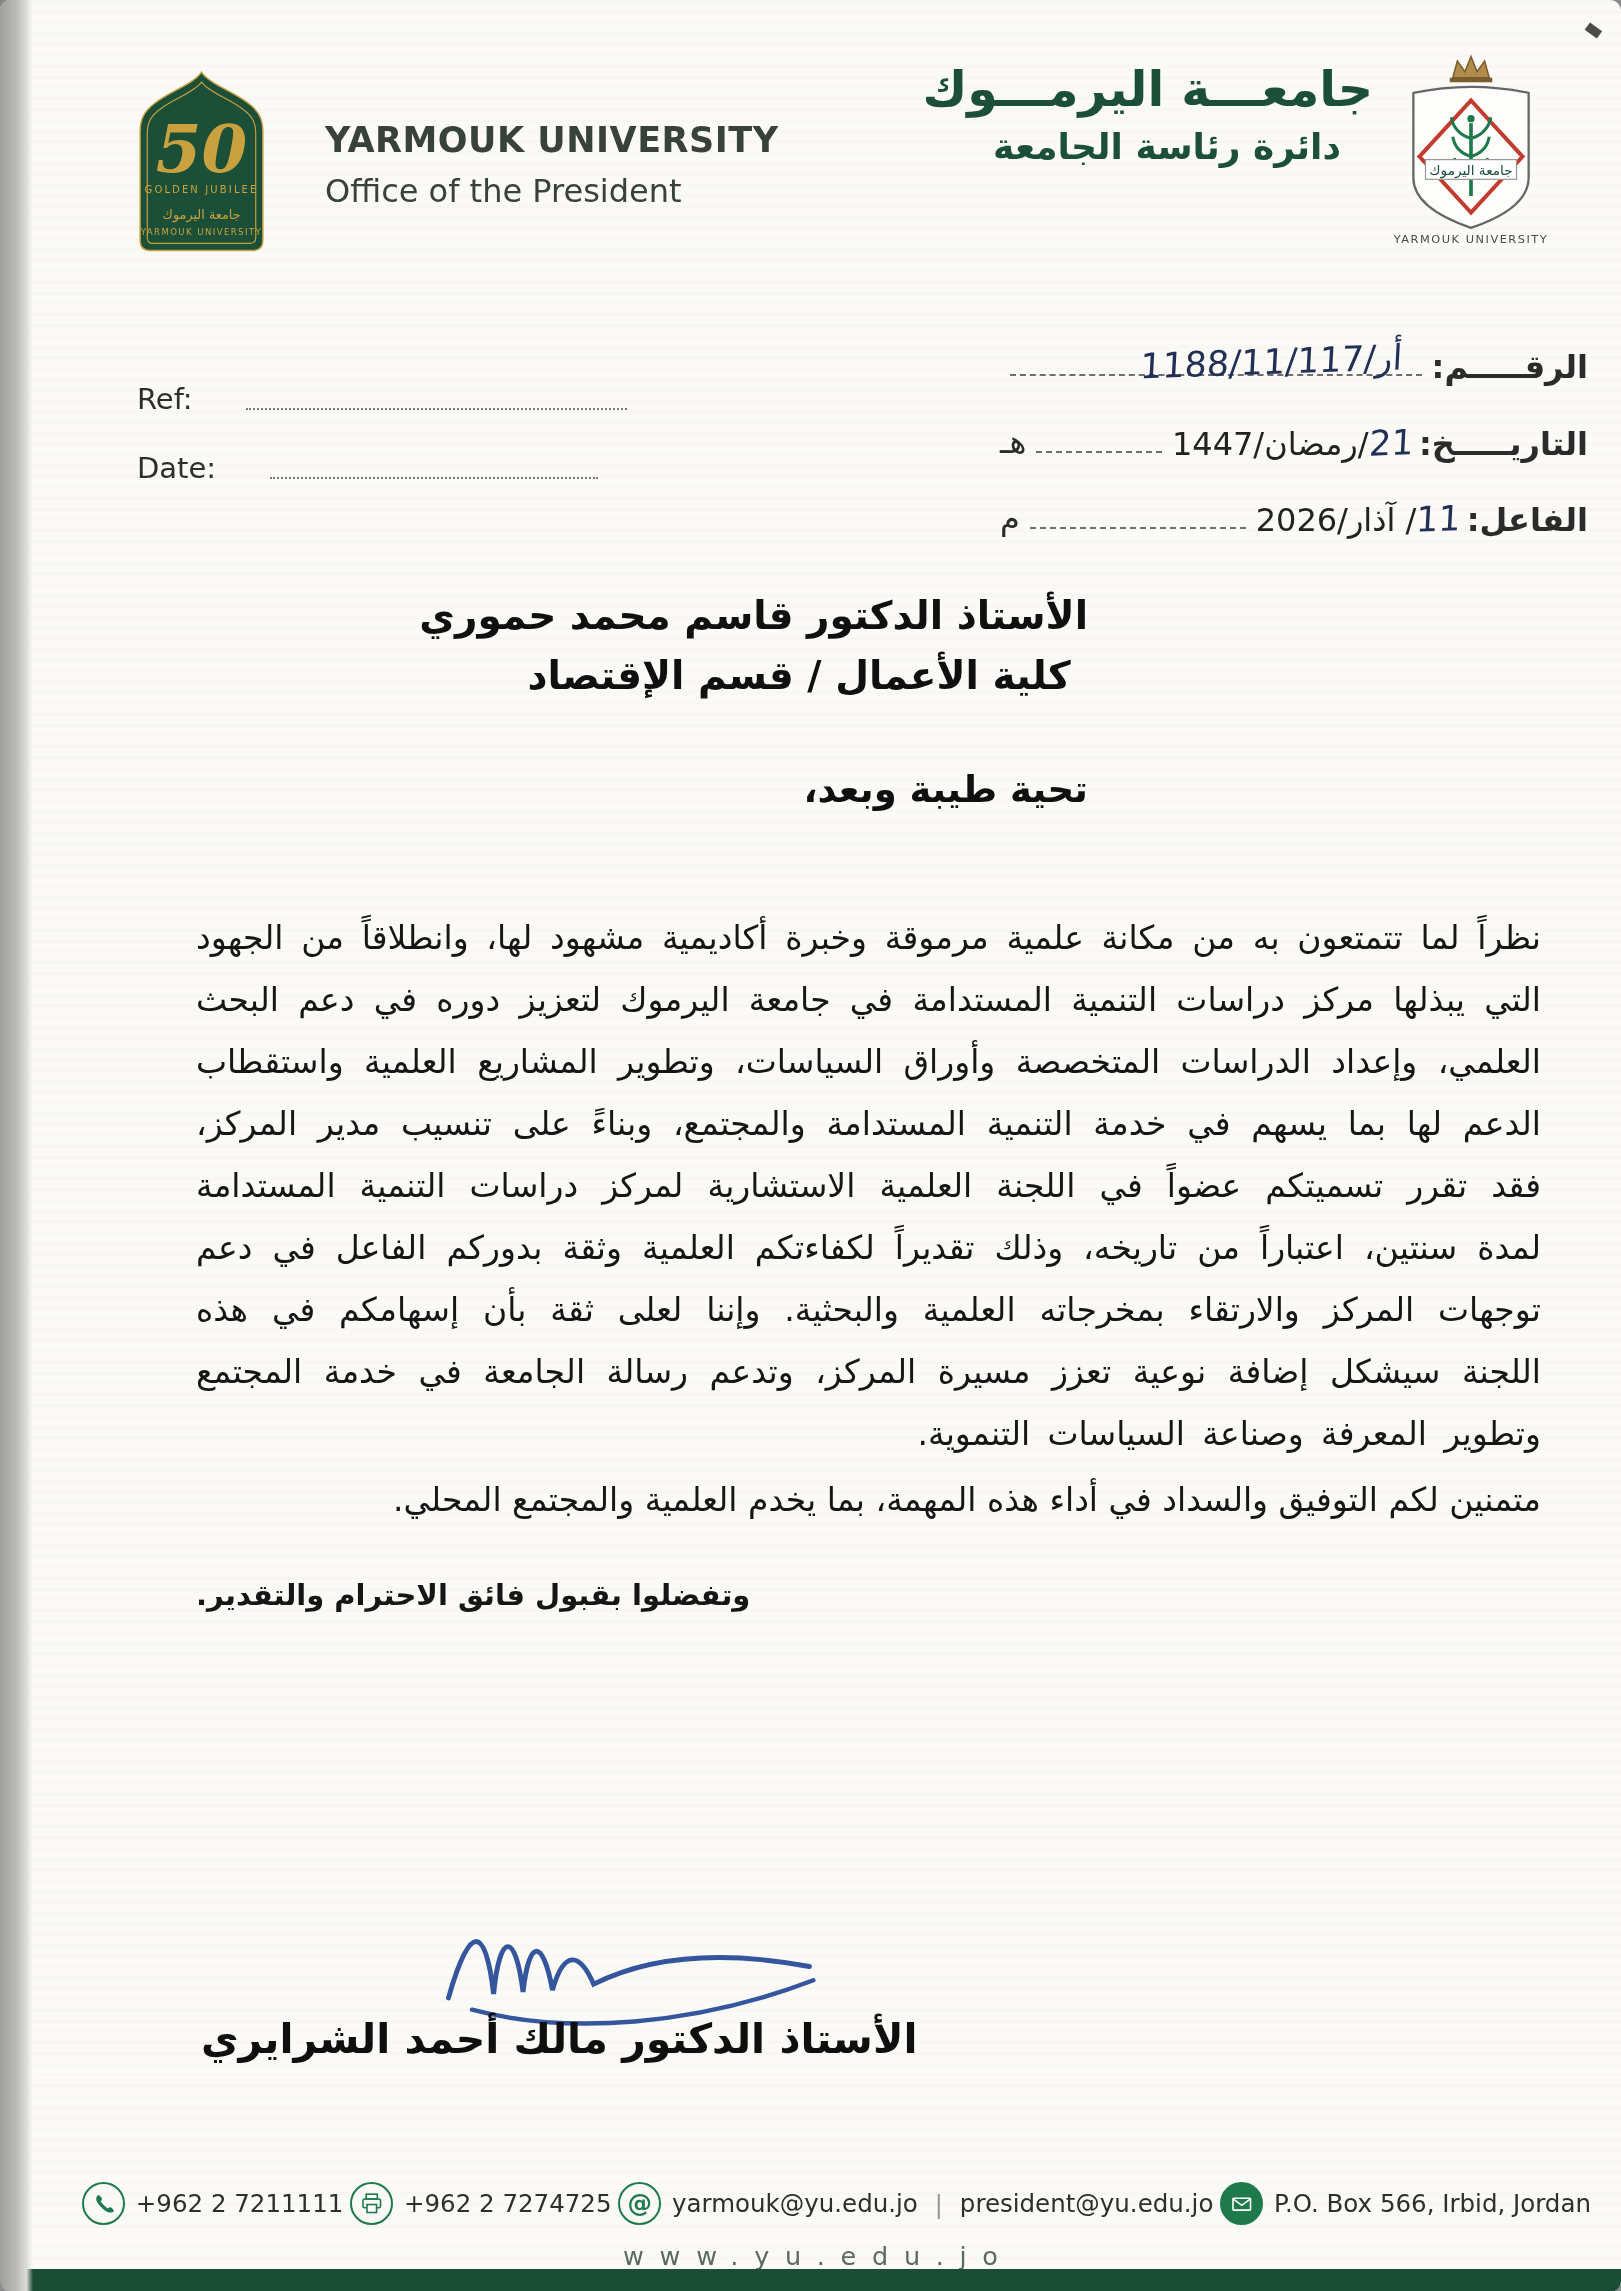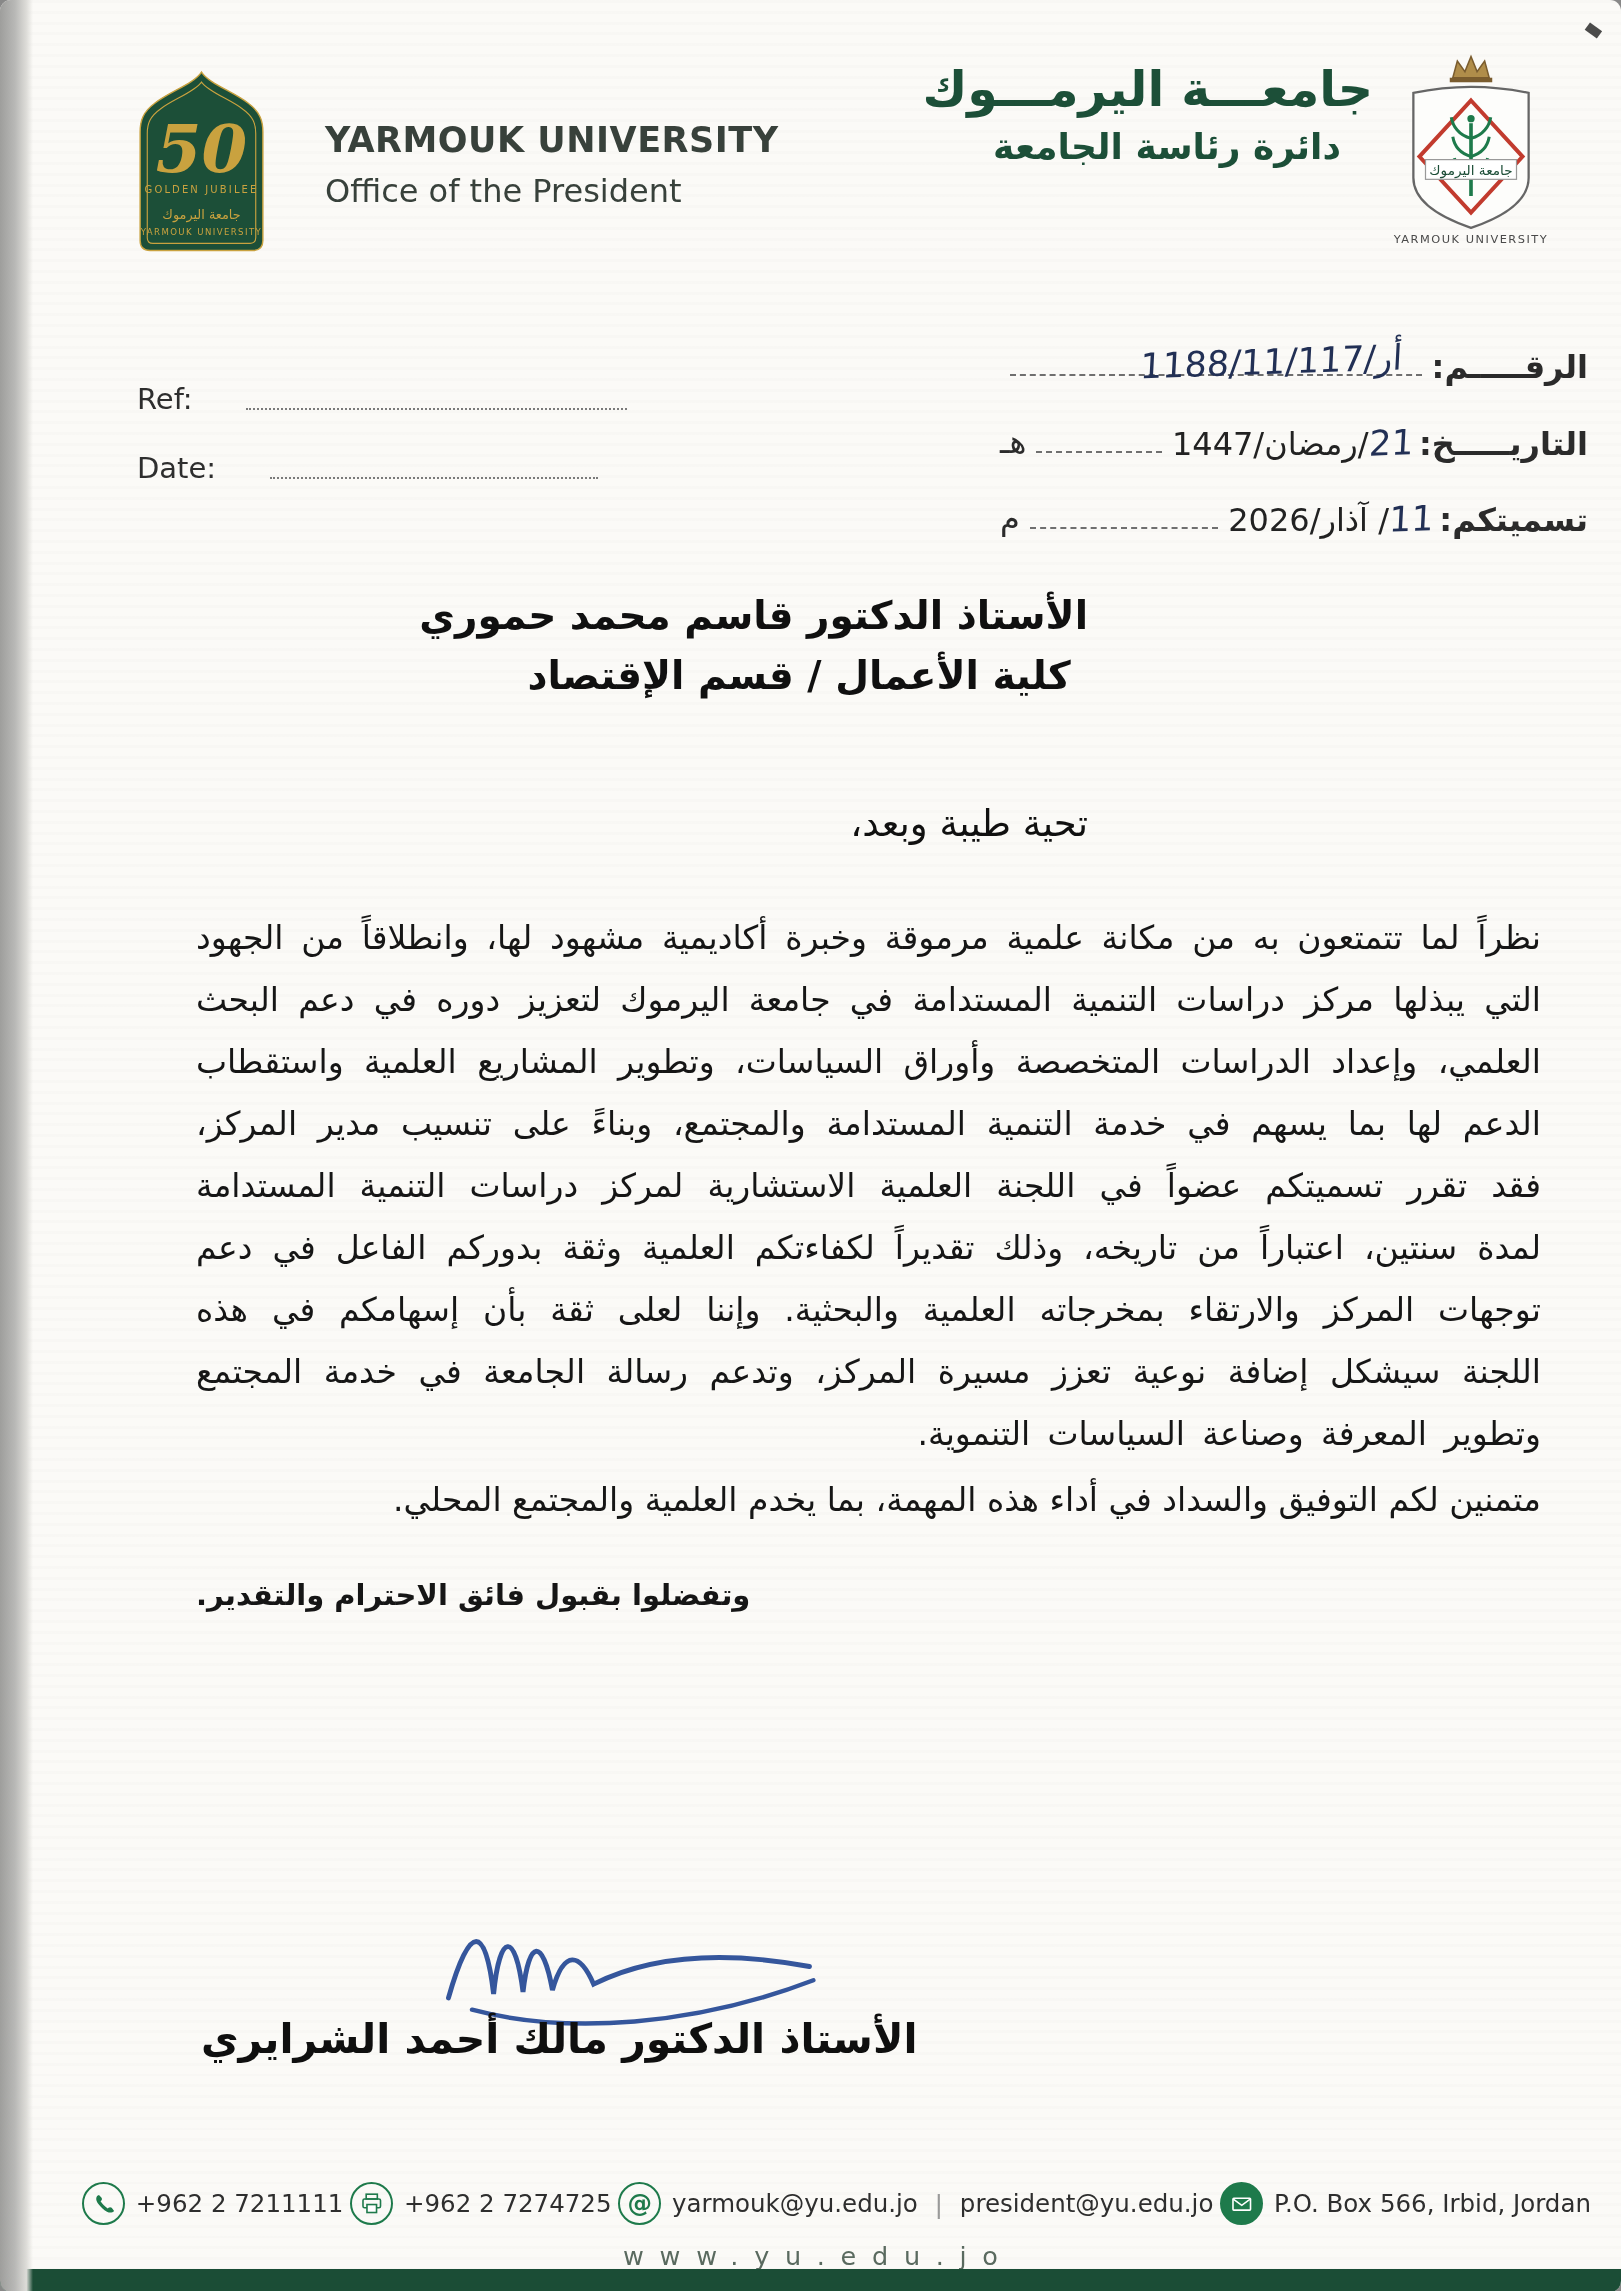--- a/index.html
+++ b/index.html
@@ -44,22 +44,22 @@
   .num-wrap{position:relative;flex:1;display:flex;align-items:flex-end;}
   .num-wrap .dashline{flex:1;}
   .hand{display:inline-block;color:#223055;transform:rotate(-2deg) skewX(-5deg);font-size:35px;white-space:nowrap;}
   .hand-ref{position:absolute;right:29px;bottom:3.9px;}
   .val{white-space:nowrap;margin-right:5.9px;}
   .val .printed{color:#222;}
   
   .addressee{position:absolute;left:510px;top:586px;width:578px;direction:rtl;text-align:center;
     font-weight:bold;font-size:39px;line-height:1.55;color:#101010;}
   .addressee div{white-space:nowrap;}
-  .salutation{position:absolute;left:510px;top:802px;width:578px;direction:rtl;text-align:right;
-    font-weight:normal;font-size:37px;color:#101010;}
+  .salutation{position:absolute;left:510px;top:768px;width:578px;direction:rtl;text-align:right;
+    font-weight:bold;font-size:37px;color:#101010;}
   .letter-body{position:absolute;left:196px;top:907px;width:1345px;direction:rtl;color:#161616;}
   .body-par{font-size:33px;line-height:1.88;text-align:justify;word-spacing:6.9px;}
   .wishes{font-size:33px;line-height:1.88;text-align:right;margin-top:3.9px;}
   .closing{margin-top:47px;margin-right:461px;text-align:left;font-weight:bold;font-size:29px;white-space:nowrap;}
   
   .sig-title{position:absolute;left:392px;top:1862px;direction:rtl;font-weight:bold;font-size:45px;color:#0f0f0f;white-space:nowrap;}
   .sig-svg{position:absolute;left:421px;top:1903px;width:412px;height:129px;}
   .sig-name{position:absolute;left:201px;top:2015px;direction:rtl;font-weight:bold;font-size:41px;color:#0f0f0f;white-space:nowrap;}
   
   .footer-row{position:absolute;left:82px;top:2182px;width:1509px;display:flex;align-items:center;
@@ -135,21 +135,21 @@
         <span class="dashline"></span>
       </span>
     </div>
     <div class="ar-row">
       <span class="ar-label">التاريـــــخ:</span>
       <span class="val"><span class="hand">21</span><span class="printed">/رمضان/1447</span></span>
       <span class="dashline"></span>
       <span class="suffix">هـ</span>
     </div>
     <div class="ar-row">
-      <span class="ar-label">تسميتكم:</span>
+      <span class="ar-label">الفاعل:</span>
       <span class="val"><span class="hand">11</span><span class="printed">/ آذار/2026</span></span>
       <span class="dashline"></span>
       <span class="suffix">م</span>
     </div>
   </div>
 
   <div class="addressee">
     <div>الأستاذ الدكتور قاسم محمد حموري</div>
     <div>كلية الأعمال / قسم الإقتصاد</div>
   </div>

